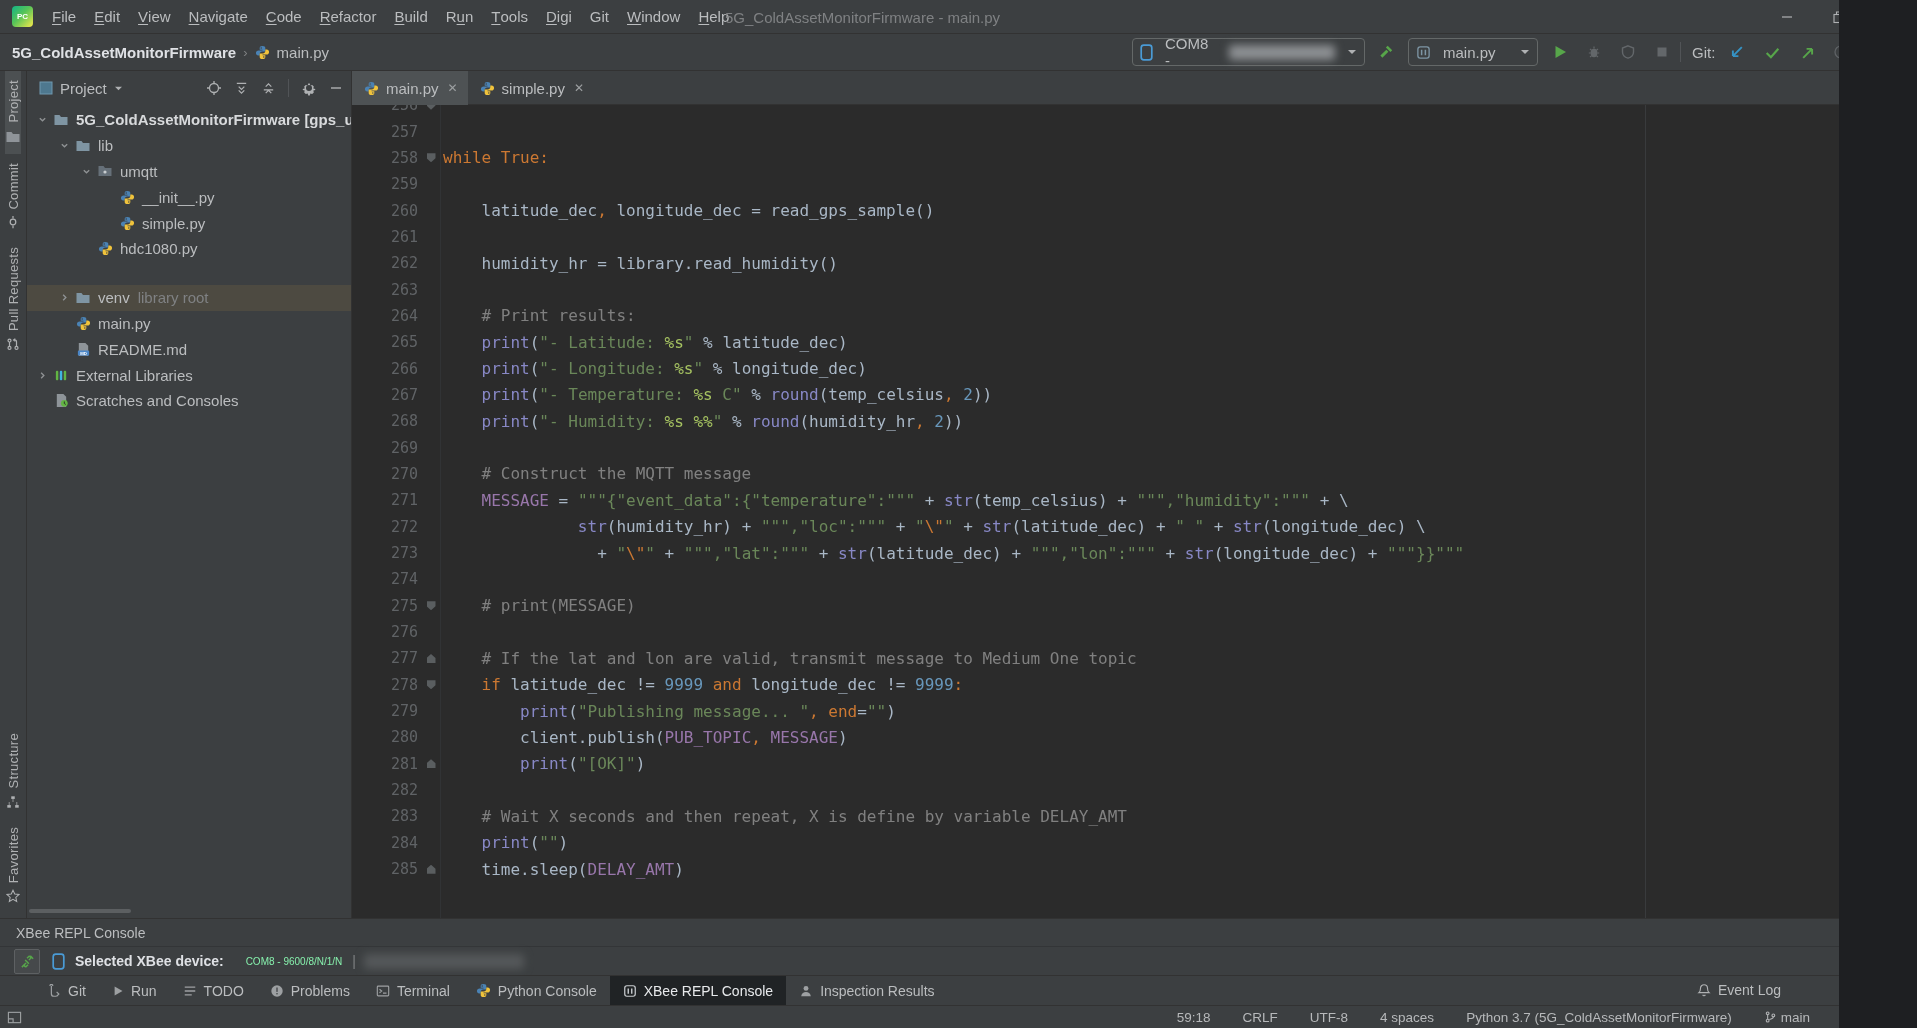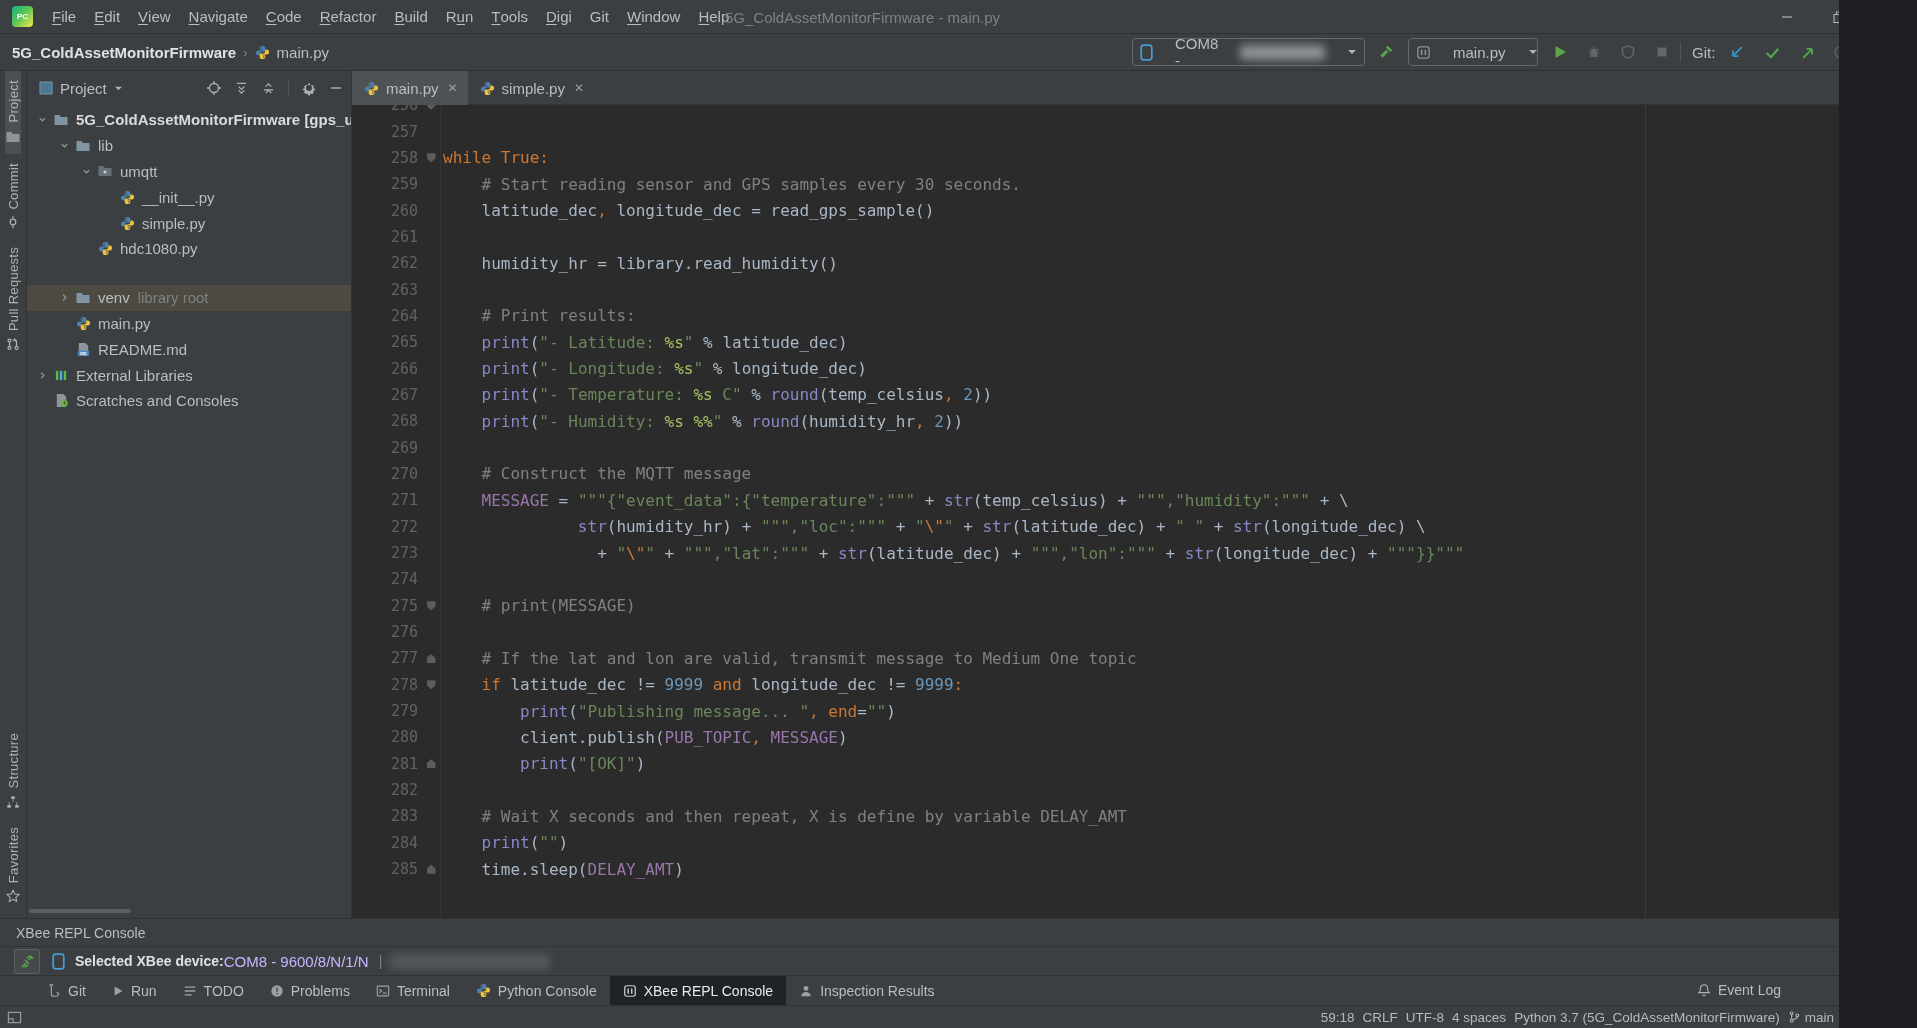--- a/index.html
+++ b/index.html
@@ -23,21 +23,21 @@
   .win-controls { position:absolute; right:0; top:0; height:34px; display:flex; }
   .win-btn { width:52px; height:34px; display:flex; align-items:center; justify-content:center; color:#AFB1B3; }
 
   
   .toolbar2 { position:absolute; left:0; top:34px; width:1917px; height:37px; border-bottom:1px solid #323232; }
   .breadcrumb { position:absolute; left:12px; top:0; height:37px; display:flex; align-items:center; gap:7px; }
   .crumb-project { font-size:15px; font-weight:bold; color:#DFE1E5; }
   .crumb-sep { color:#7F8183; font-size:13px; }
   .crumb-file { font-size:15px; color:#BBBDBF; display:flex; align-items:center; gap:5px; }
   .combo { position:absolute; top:4px; height:28px; border:1px solid #646868; border-radius:4px;
-           display:flex; align-items:center; padding:0 7px; gap:22px; font-size:15px; color:#BBBDBF; }
+           display:flex; align-items:center; padding:0 7px; gap:12px; font-size:15px; color:#BBBDBF; }
   .combo .arr { margin-left:auto; }
   .tbtn { position:absolute; top:5px; width:28px; height:26px; display:flex; align-items:center; justify-content:center; }
   .tsep { position:absolute; top:8px; width:1px; height:20px; background:#515457; }
   .git-label { position:absolute; top:0; height:37px; display:flex; align-items:center; font-size:15px; color:#BBBDBF; }
   .redact { border-radius:3px; filter:blur(4px); }
 
   
   .stripe { position:absolute; left:0; top:71px; width:27px; height:847px; background:#3C3F41;
             border-right:1px solid #323232; display:flex; flex-direction:column; align-items:center; }
   .stripe-btn { display:flex; flex-direction:column; align-items:center; gap:6px; padding:9px 0; color:#AFB1B3; font-size:13px; }
@@ -86,35 +86,35 @@
   
   .console-header { position:absolute; left:0; top:918px; width:1917px; height:28px; border-top:1px solid #323232;
                     display:flex; align-items:center; padding-left:16px; background:#3C3F41; }
   .console-title { font-size:14px; color:#BBBDBF; }
   .console-hdr-icons { position:absolute; right:14px; display:flex; gap:22px; align-items:center; }
   .console-row { position:absolute; left:0; top:946px; width:1917px; height:29px; border-top:1px solid #333537;
                  display:flex; align-items:center; background:#3C3F41; }
   .connect-box { width:26px; height:25px; margin-left:14px; background:#46494B; border:1px solid #5E6163; border-radius:2px;
                  display:flex; align-items:center; justify-content:center; }
   .dev-label { font-size:14px; font-weight:bold; color:#DFE1E5; margin-left:10px; }
-  .dev-value { font-size:15px; color:#c4b5fd; margin-left:0; }
+  .dev-value { font-size:10px; color:#86efac; margin-left:22px; }
   .dev-sep { color:#7F8183; margin:0 8px 0 10px; font-size:14px; }
 
   
   .tool-tabs { position:absolute; left:0; top:975px; width:1917px; height:30px; border-top:1px solid #323232;
                display:flex; align-items:stretch; padding-left:34px; background:#3C3F41; }
   .ttab { display:flex; align-items:center; gap:7px; padding:0 13px; font-size:14px; color:#BBBDBF; }
   .ttab.active { background:#202325; color:#E8EAEC; }
   .eventlog { position:absolute; right:58px; top:0; height:30px; display:flex; align-items:center; gap:7px; font-size:14px; color:#BBBDBF; }
 
   
   .statusbar { position:absolute; left:0; top:1005px; width:1917px; height:23px; border-top:1px solid #323232;
                display:flex; align-items:center; background:#3C3F41; font-size:13.5px; color:#B7B9BB; }
   .sb-left { margin-left:7px; }
-  .sb-right { margin-left:auto; display:flex; align-items:center; gap:8px; margin-right:10px; }
+  .sb-right { margin-left:auto; display:flex; align-items:center; gap:32px; margin-right:10px; }
   .sb-item { white-space:nowrap; }
   .sb-branch { display:flex; align-items:center; gap:4px; }
   .sb-icons { display:flex; align-items:center; gap:12px; }
 </style>
 </head>
 <body>
 
 <div class="app">
 
   <div class="titlebar">
@@ -534,21 +534,20 @@
           <div class="cl">
             <span class="ln">258</span>
             <span class="fold">
               <i class="d"></i>
             </span>
             <span class="ct"><span class="tk-k">while</span><span class="tk-p"> </span><span class="tk-k">True</span><span class="tk-k">:</span></span>
           </div>
           <div class="cl">
             <span class="ln">259</span>
             <span class="fold"></span>
-            <span class="ct"><span class="tk-p">    </span><span class="tk-c"># Start reading sensor and GPS samples every 30 seconds.</span></span>
           </div>
           <div class="cl">
             <span class="ln">260</span>
             <span class="fold"></span>
             <span class="ct"><span class="tk-p">    latitude_dec</span><span class="tk-k">,</span><span class="tk-p"> longitude_dec = read_gps_sample()</span></span>
           </div>
           <div class="cl">
             <span class="ln">261</span>
             <span class="fold"></span>
           </div>

